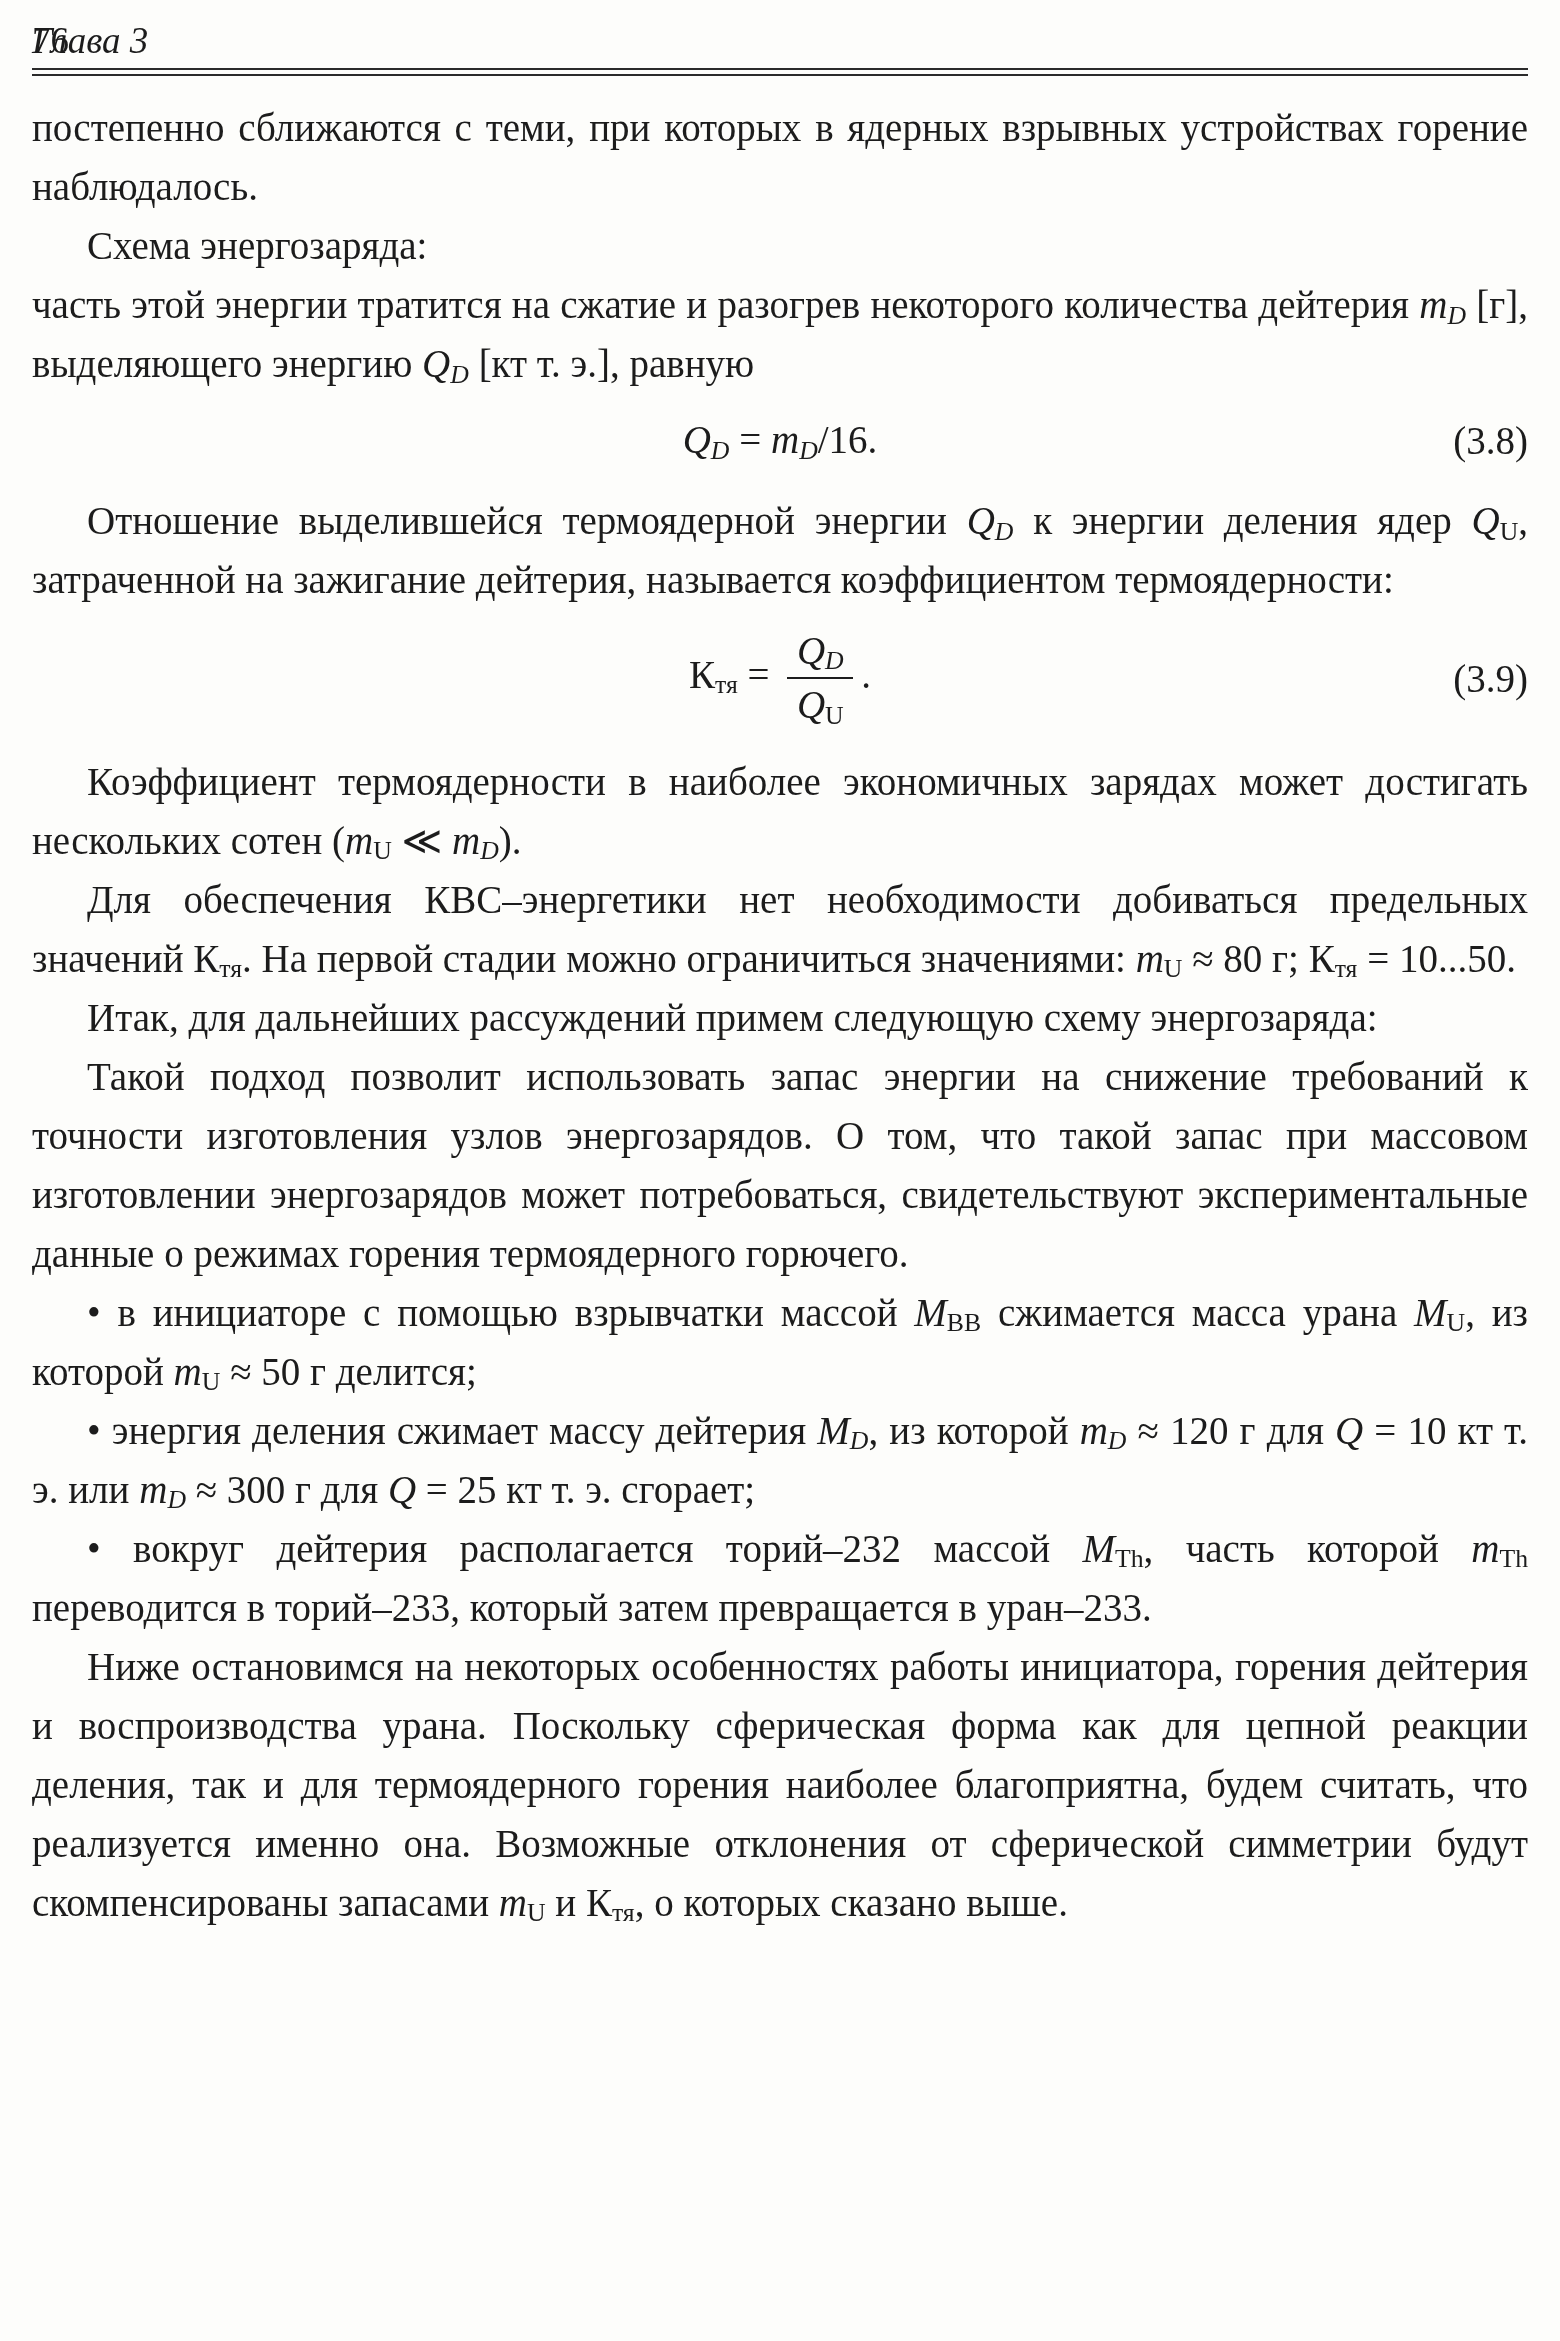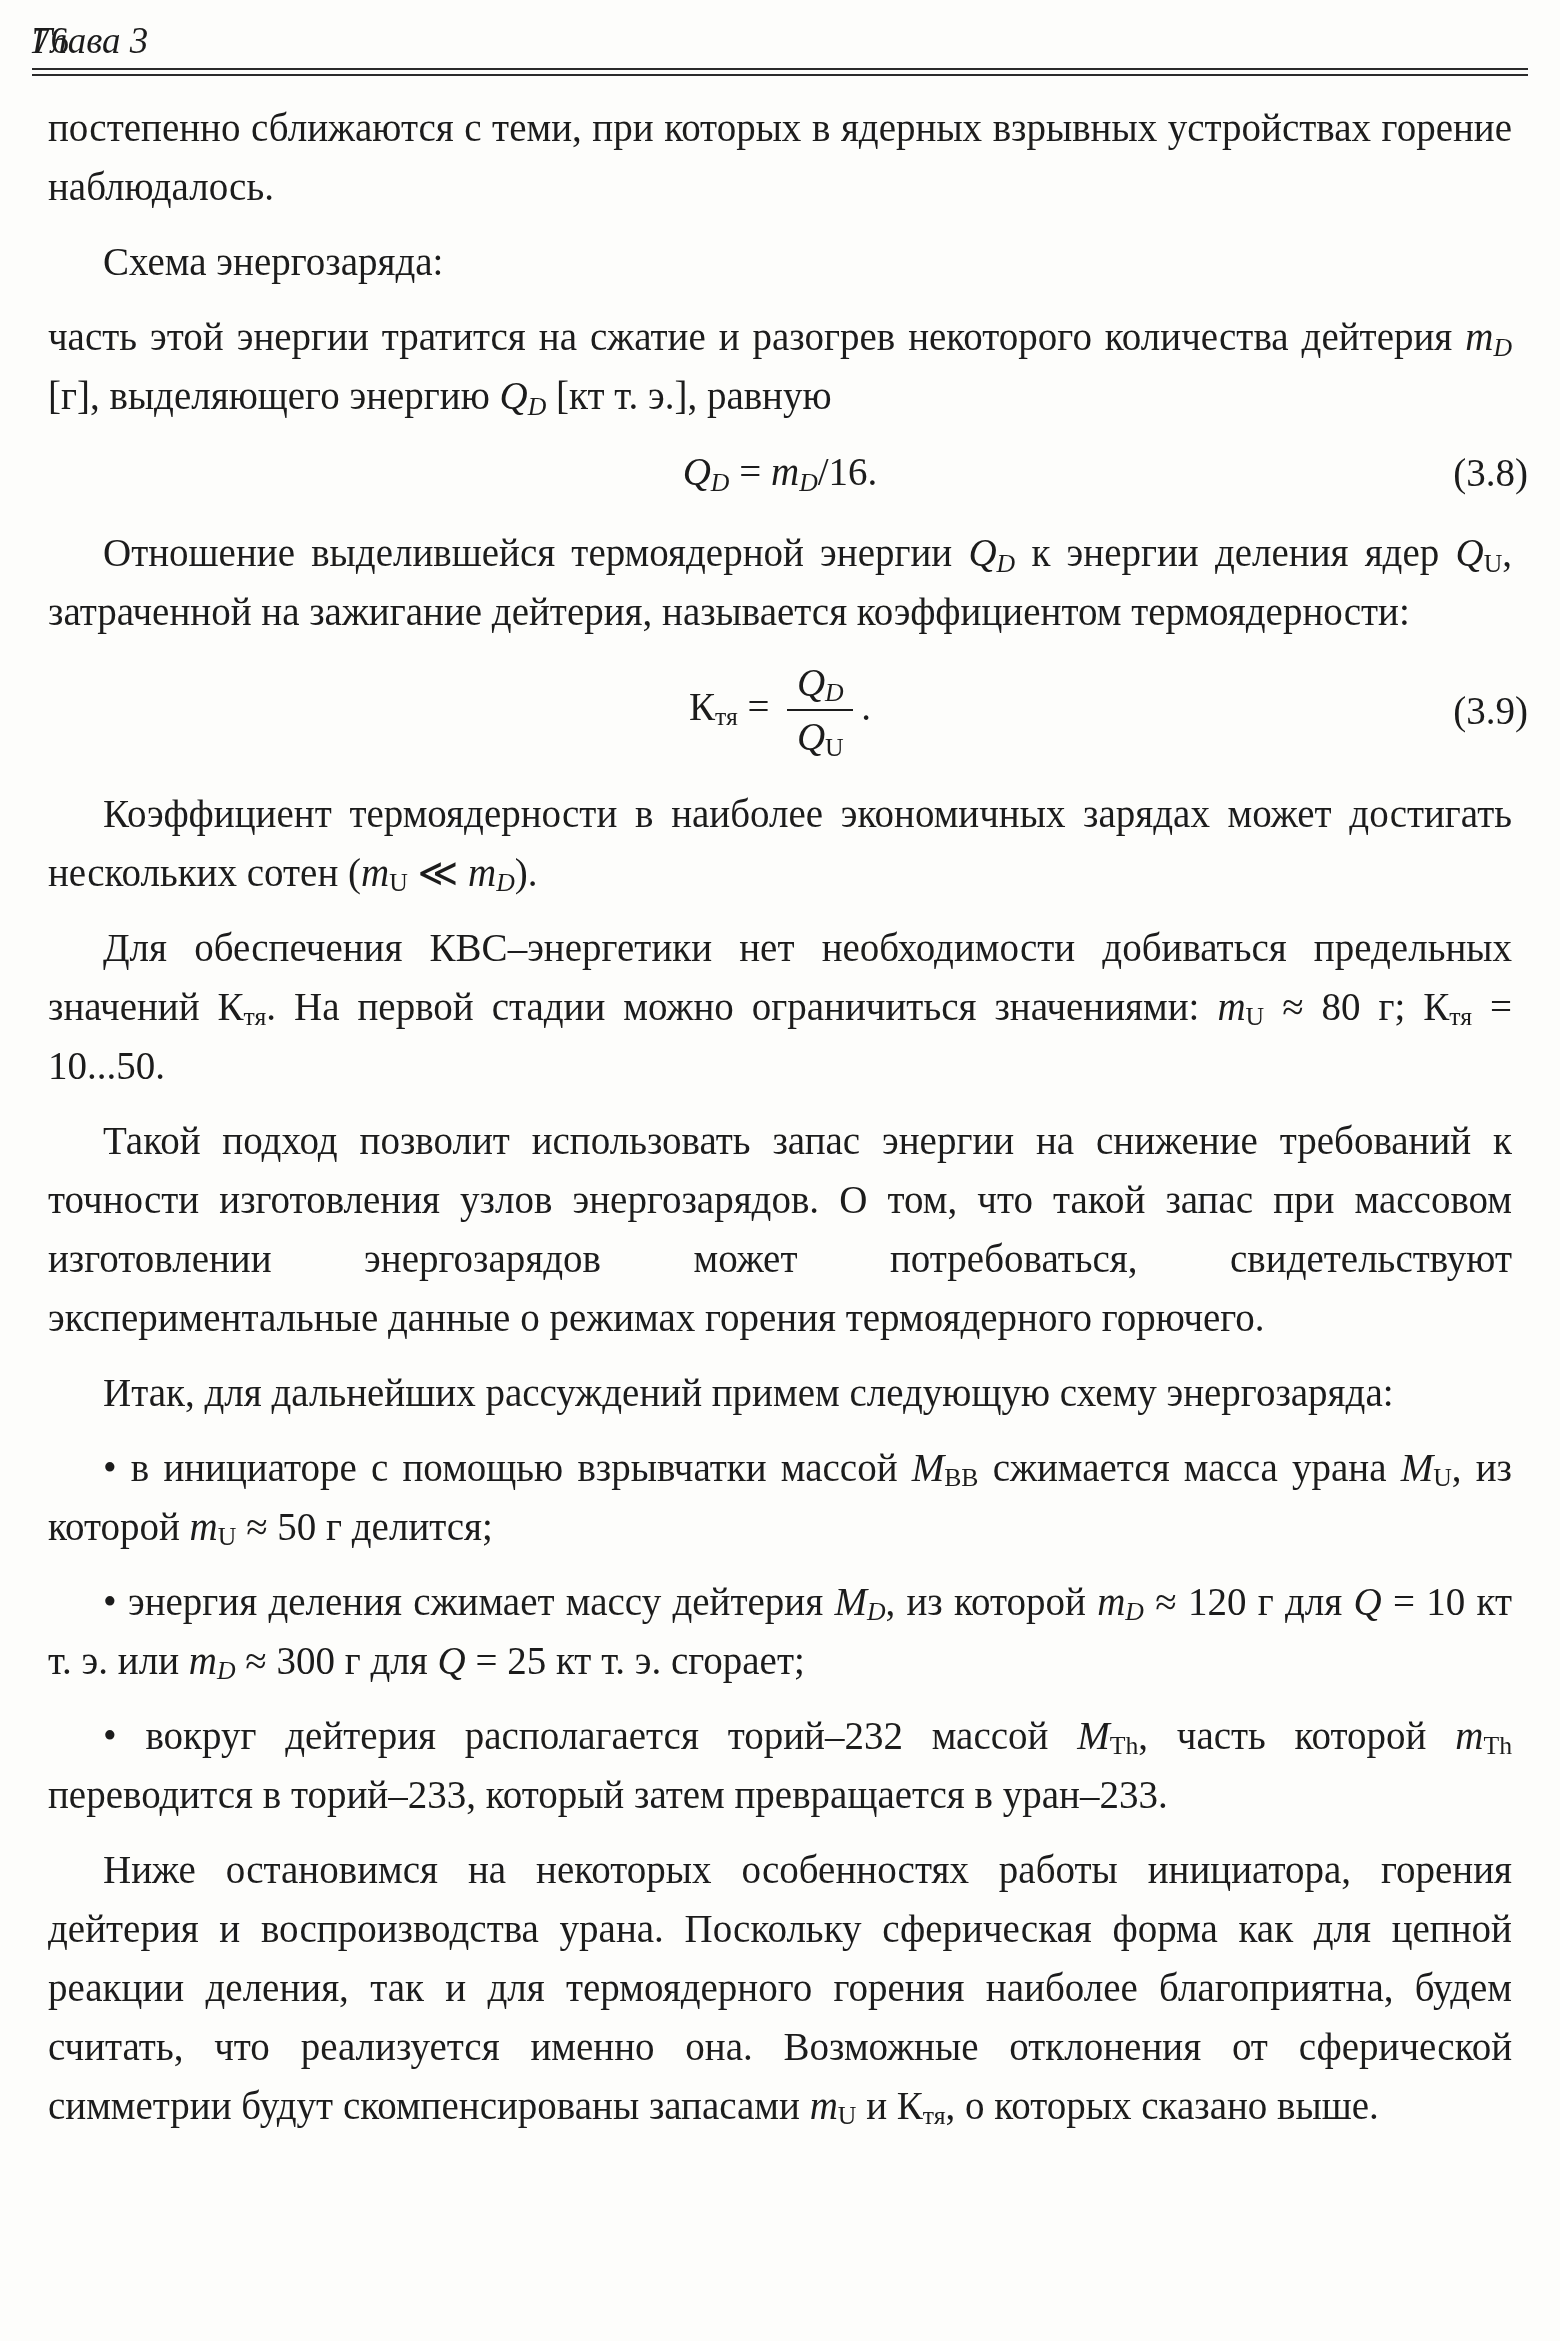--- a/index.html
+++ b/index.html
@@ -42,21 +42,21 @@
     border-bottom: 2px solid #2b2b2b;
     margin-top: 5.9px;
     margin-bottom: 21.5px;
   }
   
   .page-body {
     font-size: 39px;
     line-height: 59px;
   }
   .para {
-    margin: 16px;
+    margin: 0;
     text-align: justify;
     hyphens: auto;
     -webkit-hyphens: auto;
   }
   .para.indent {
     text-indent: 55px;
   }
   .it {
     font-style: italic;
   }
@@ -109,21 +109,21 @@
   <div class="header-rule"></div>
   <main class="page-body">
       <p class="para"><span>постепенно сближаются с теми, при которых в ядерных взрывных устройствах горение наблюдалось.</span></p>
       <p class="para indent"><span>Схема энергозаряда:</span></p>
       <p class="para"><span>часть этой энергии тратится на сжатие и разогрев некоторого количества дейтерия </span><span class="it">m</span><span class="it sub">D</span><span> [г], выделяющего энергию </span><span class="it">Q</span><span class="it sub">D</span><span> [кт т. э.], равную</span></p>
       <div class="eq-row"><span class="eq-body"><span class="it">Q</span><span class="it sub">D</span><span> = </span><span class="it">m</span><span class="it sub">D</span><span>/16.</span></span><span class="eq-num">(3.8)</span></div>
       <p class="para indent"><span>Отношение выделившейся термоядерной энергии </span><span class="it">Q</span><span class="it sub">D</span><span> к энергии деления ядер </span><span class="it">Q</span><span class="sub">U</span><span>, затраченной на зажигание дейтерия, называется коэффициентом термоядерности:</span></p>
       <div class="eq-row"><span class="eq-body"><span>К</span><span class="sub">тя</span><span> = </span><span class="frac"><span class="num"><span class="it">Q</span><span class="it sub">D</span></span><span class="den"><span class="it">Q</span><span class="sub">U</span></span></span><span>.</span></span><span class="eq-num">(3.9)</span></div>
       <p class="para indent"><span>Коэффициент термоядерности в наиболее экономичных зарядах может достигать нескольких сотен (</span><span class="it">m</span><span class="sub">U</span><span> ≪ </span><span class="it">m</span><span class="it sub">D</span><span>).</span></p>
       <p class="para indent"><span>Для обеспечения КВС–энергетики нет необходимости добиваться предельных значений К</span><span class="sub">тя</span><span>. На первой стадии можно ограничиться значениями: </span><span class="it">m</span><span class="sub">U</span><span> ≈ 80 г; К</span><span class="sub">тя</span><span> = 10...50.</span></p>
+      <p class="para indent"><span>Итак, для дальнейших рассуждений примем следующую схему энергозаряда:</span></p>
       <p class="para indent"><span>Такой подход позволит использовать запас энергии на снижение требований к точности изготовления узлов энергозарядов. О том, что такой запас при массовом изготовлении энергозарядов может потребоваться, свидетельствуют экспериментальные данные о режимах горения термоядерного горючего.</span></p>
-      <p class="para indent"><span>Итак, для дальнейших рассуждений примем следующую схему энергозаряда:</span></p>
       <p class="para indent bullet"><span>• в инициаторе с помощью взрывчатки массой </span><span class="it">M</span><span class="sub">ВВ</span><span> сжимается масса урана </span><span class="it">M</span><span class="sub">U</span><span>, из которой </span><span class="it">m</span><span class="sub">U</span><span> ≈ 50 г делится;</span></p>
       <p class="para indent bullet"><span>• энергия деления сжимает массу дейтерия </span><span class="it">M</span><span class="it sub">D</span><span>, из которой </span><span class="it">m</span><span class="it sub">D</span><span> ≈ 120 г для </span><span class="it">Q</span><span> = 10 кт т. э. или </span><span class="it">m</span><span class="it sub">D</span><span> ≈ 300 г для </span><span class="it">Q</span><span> = 25 кт т. э. сгорает;</span></p>
       <p class="para indent bullet"><span>• вокруг дейтерия располагается торий–232 массой </span><span class="it">M</span><span class="sub">Th</span><span>, часть которой </span><span class="it">m</span><span class="sub">Th</span><span> переводится в торий–233, который затем превращается в уран–233.</span></p>
       <p class="para indent"><span>Ниже остановимся на некоторых особенностях работы инициатора, горения дейтерия и воспроизводства урана. Поскольку сферическая форма как для цепной реакции деления, так и для термоядерного горения наиболее благоприятна, будем считать, что реализуется именно она. Возможные отклонения от сферической симметрии будут скомпенсированы запасами </span><span class="it">m</span><span class="sub">U</span><span> и К</span><span class="sub">тя</span><span>, о которых сказано выше.</span></p>
     </main>
 </div>
 
 
 </body></html>

